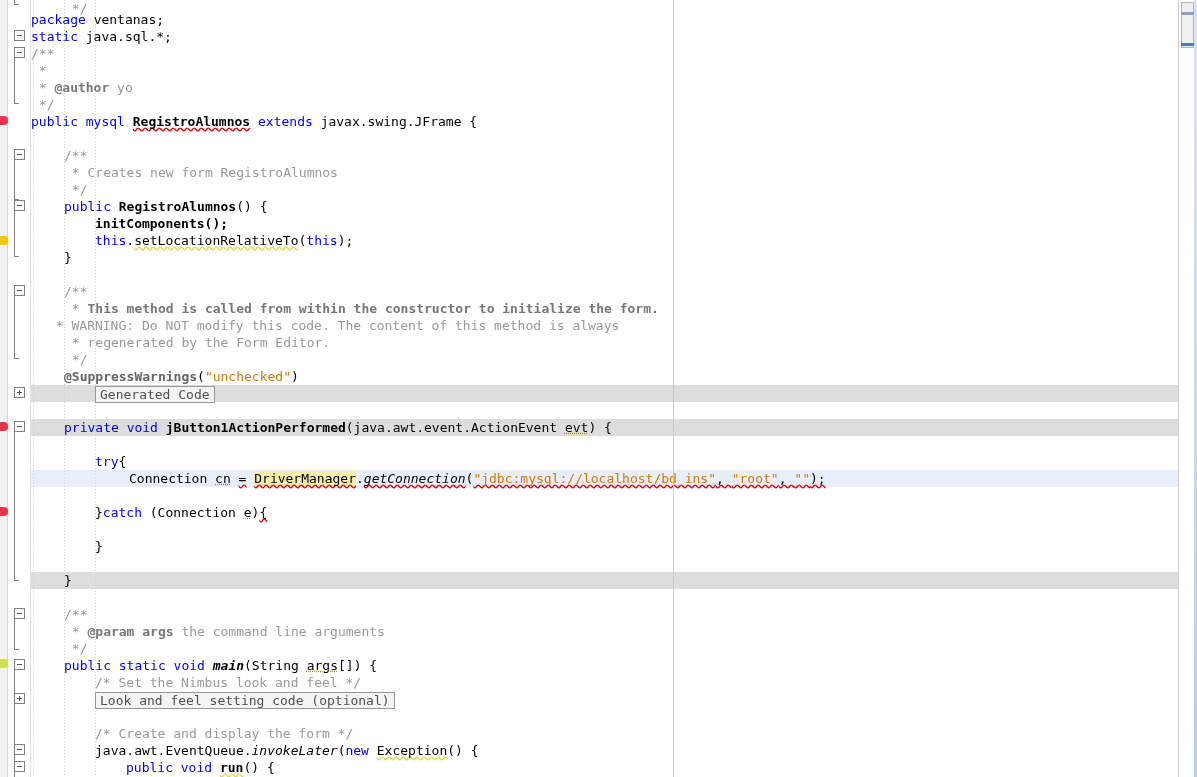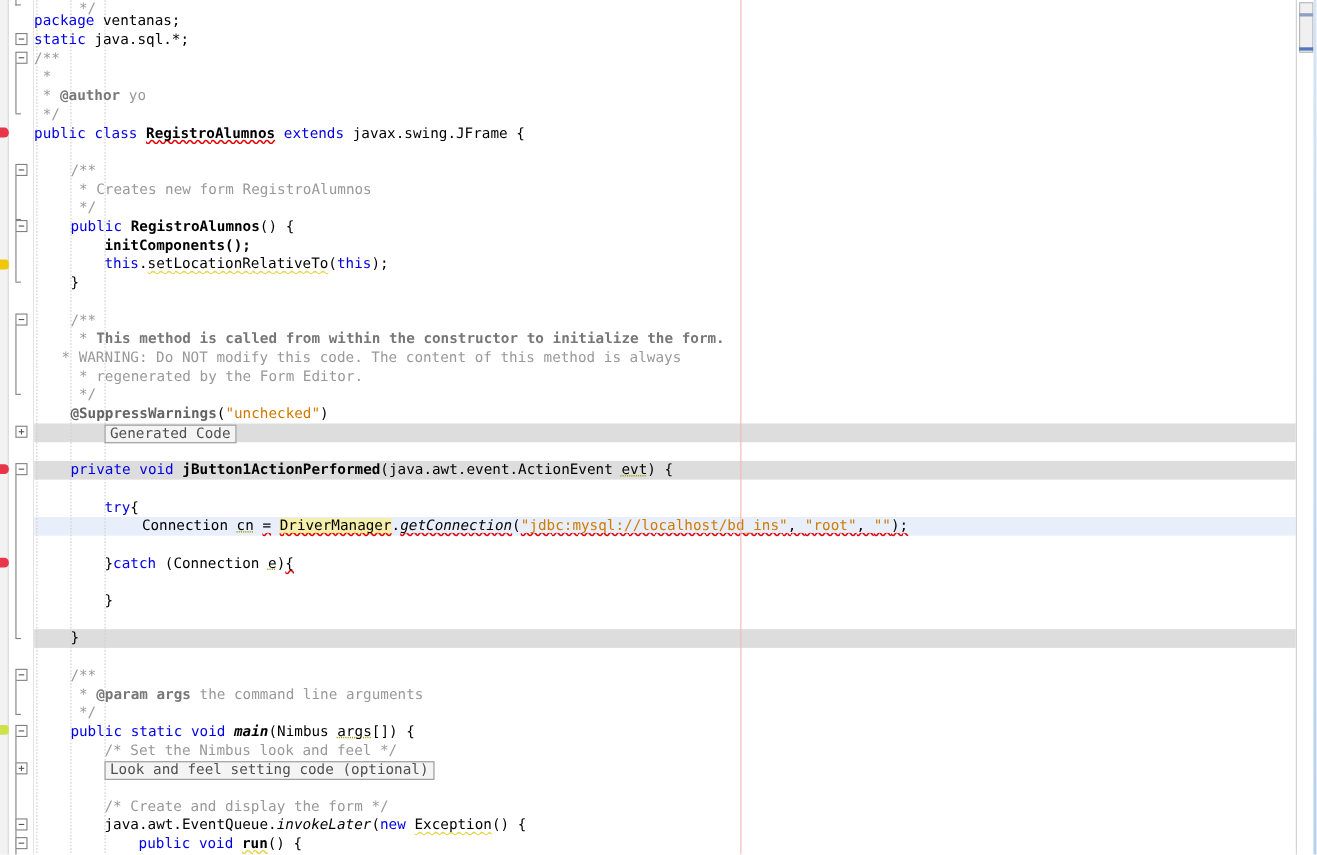--- a/index.html
+++ b/index.html
@@ -209,21 +209,21 @@
 
       <div class="ln" style="top:11px;left:0px;"><span class="kw">package</span> <span class="ident">ventanas;</span></div>
 
       <div class="ln" style="top:28px;left:0px;"><span class="kw">static</span> <span class="ident">java.sql.*;</span></div>
 
       <div class="ln" style="top:45px;left:0px;"><span class="cm">/**</span></div>
       <div class="ln" style="top:62px;left:0px;"><span class="cm"> *</span></div>
       <div class="ln" style="top:79px;left:0px;"><span class="cm"> * </span><span class="cmb">@author</span><span class="cm"> yo</span></div>
       <div class="ln" style="top:96px;left:0px;"><span class="cm"> */</span></div>
 
-      <div class="ln" style="top:113px;left:0px;"><span class="kw">public</span> <span class="kw">class</span> <span class="bold u-err">RegistroAlumnos</span> <span class="kw">extends</span> <span class="ident">javax.swing.JFrame {</span></div>
+      <div class="ln" style="top:113px;left:0px;"><span class="kw">public</span> <span class="kw">mysql</span> <span class="bold u-err">RegistroAlumnos</span> <span class="kw">extends</span> <span class="ident">javax.swing.JFrame {</span></div>
 
       <div class="ln" style="top:147px;left:33px;"><span class="cm">/**</span></div>
       <div class="ln" style="top:164px;left:33px;"><span class="cm"> * Creates new form RegistroAlumnos</span></div>
       <div class="ln" style="top:181px;left:33px;"><span class="cm"> */</span></div>
 
       <div class="ln" style="top:198px;left:33px;"><span class="kw">public</span> <span class="bold">RegistroAlumnos</span><span class="ident">() {</span></div>
       <div class="ln" style="top:215px;left:64px;font-weight:bold;"><span class="ident">initComponents();</span></div>
       <div class="ln" style="top:232px;left:64px;"><span class="kw">this</span><span class="ident">.</span><span class="u-warn">setLocationRelativeTo</span><span class="ident">(</span><span class="kw">this</span><span class="ident">);</span></div>
       <div class="ln" style="top:249px;left:33px;"><span class="ident">}</span></div>
 
@@ -246,21 +246,21 @@
       <div class="ln" style="top:504px;left:64px;"><span class="ident">}</span><span class="kw">catch</span><span class="ident"> (Connection </span><span class="u-hint">e</span><span class="ident">)</span><span class="u-err">{</span></div>
 
       <div class="ln" style="top:538px;left:64px;"><span class="ident">}</span></div>
 
       <div class="ln" style="top:572px;left:33px;"><span class="ident">}</span></div>
 
       <div class="ln" style="top:606px;left:33px;"><span class="cm">/**</span></div>
       <div class="ln" style="top:623px;left:33px;"><span class="cm"> * </span><span class="cmb">@param args</span><span class="cm"> the command line arguments</span></div>
       <div class="ln" style="top:640px;left:33px;"><span class="cm"> */</span></div>
 
-      <div class="ln" style="top:657px;left:33px;"><span class="kw">public</span> <span class="kw">static</span> <span class="kw">void</span> <span class="bold ital">main</span><span class="ident">(Nimbus </span><span class="u-hint">args</span><span class="ident">[]) {</span></div>
+      <div class="ln" style="top:657px;left:33px;"><span class="kw">public</span> <span class="kw">static</span> <span class="kw">void</span> <span class="bold ital">main</span><span class="ident">(String </span><span class="u-hint">args</span><span class="ident">[]) {</span></div>
 
       <div class="ln" style="top:674px;left:64px;"><span class="cm">/* Set the Nimbus look and feel */</span></div>
 
       <div class="ln" style="top:691px;left:64px;"><span class="foldchip">Look and feel setting code (optional)</span></div>
 
       <div class="ln" style="top:725px;left:64px;"><span class="cm">/* Create and display the form */</span></div>
 
       <div class="ln" style="top:742px;left:64px;"><span class="ident">java.awt.EventQueue.</span><span class="ital">invokeLater</span><span class="ident">(</span><span class="kw">new</span><span class="ident"> </span><span class="u-warn">Exception</span><span class="ident">() {</span></div>
 
       <div class="ln" style="top:759px;left:95px;"><span class="kw">public</span> <span class="kw">void</span> <span class="bold u-warn">run</span><span class="ident">() {</span></div>

